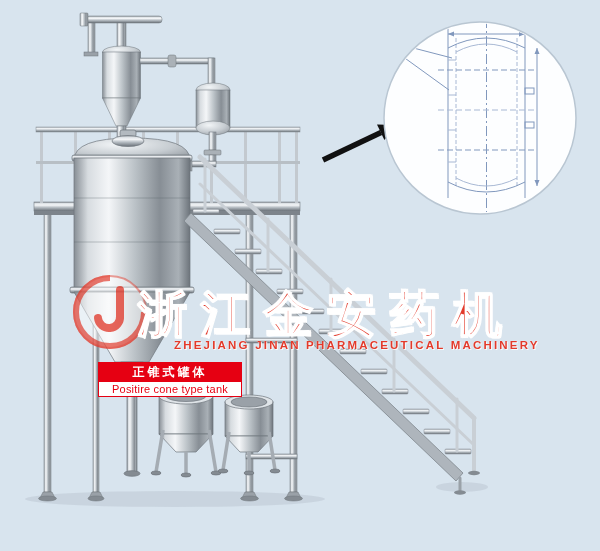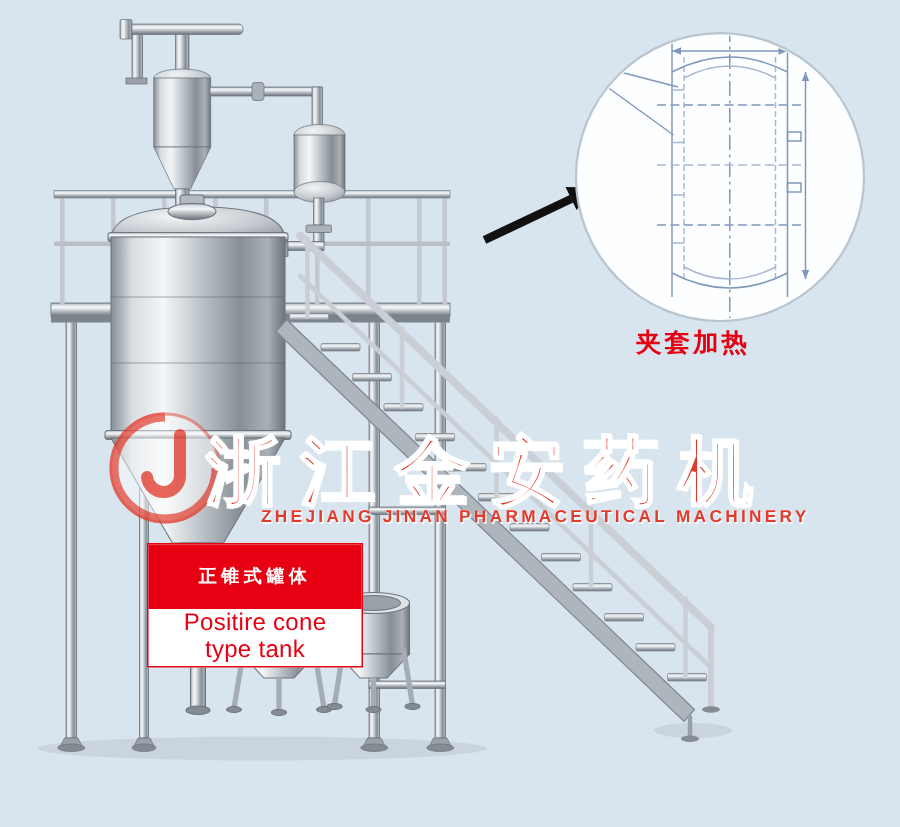--- a/index.html
+++ b/index.html
@@ -31,24 +31,24 @@
     text-shadow:0 0 1px #fff,1px 1px 0 rgba(255,255,255,.8);
     margin-left:32px;
   }
   
   .tank-label{
     position:absolute;left:98px;top:362px;width:142px;
     border:1px solid #e60012;background:#ffffff;text-align:center;
   }
   .tank-label .row-cn{
     background:#e60012;color:#ffffff;font-size:12px;font-weight:bold;
-    letter-spacing:3px;padding:13px 0;
+    letter-spacing:3px;padding:1px 0;
   }
   .tank-label .row-en{
-    color:#e60012;font-size:16px;padding:1px 12px;letter-spacing:0.2px;
+    color:#e60012;font-size:11px;padding:1px 12px;letter-spacing:0.2px;
   }
 </style>
 </head>
 <body>
 
 <div class="canvas">
 
   <svg class="equip-svg" width="600" height="551" viewBox="0 0 600 551">
     <defs>
       <linearGradient id="steelV" x1="0" y1="0" x2="1" y2="0">
@@ -255,21 +255,20 @@
         <line x1="398" y1="44" x2="452" y2="58"></line>
         <line x1="448" y1="60" x2="456" y2="60" stroke="#a8b8d4"></line>
         <line x1="448" y1="95" x2="456" y2="95" stroke="#a8b8d4"></line>
         <line x1="448" y1="130" x2="456" y2="130" stroke="#a8b8d4"></line>
         <line x1="448" y1="162" x2="456" y2="162" stroke="#a8b8d4"></line>
       </g>
     </g>
   </svg>
 
   <div class="callout-labels">
-    <div class="callout-cn">夹套加热</div>
   </div>
 
   <div class="watermark">
     <svg class="wm-logo" width="80" height="80" viewBox="0 0 80 80">
       <circle cx="40" cy="40" r="36" fill="rgba(255,255,255,0.55)" stroke="rgba(226,58,43,0.55)" stroke-width="2"></circle>
       <path d="M 40,6 A 34,34 0 1 0 74,40" stroke="#e23a2b" stroke-width="6" fill="none" opacity="0.8"></path>
       <path d="M50,18 v26 a11,11 0 0 1 -22,2" stroke="#e23a2b" stroke-width="8" fill="none" stroke-linecap="round" opacity="0.9"></path>
     </svg>
     <div class="wm-cn">浙江金安药机</div>
     <div class="wm-en">ZHEJIANG JINAN PHARMACEUTICAL MACHINERY</div>

